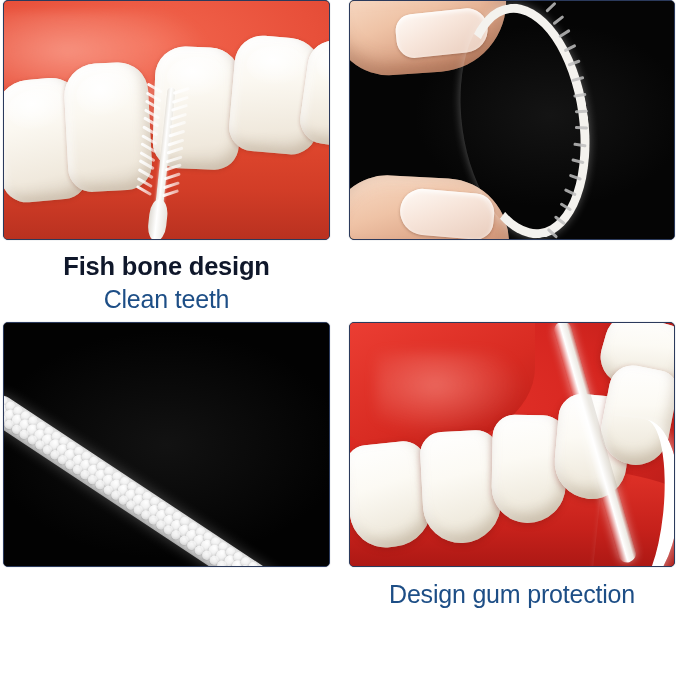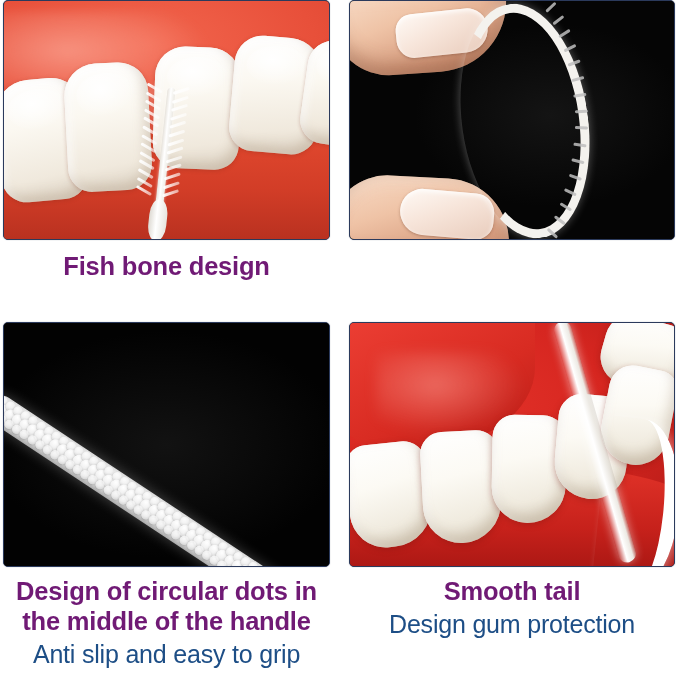--- a/index.html
+++ b/index.html
@@ -50,21 +50,21 @@
   .row2 .photo { height: 245px; }
 
   
   .caption {
     width: 100%;
     text-align: center;
     padding-top: 12px;
     box-sizing: border-box;
   }
   .caption .head {
-    color: #701a75;
+    color: #0f172a;
     font-weight: bold;
     font-size: 25.5px;
     line-height: 1.17;
     letter-spacing: -0.2px;
     white-space: pre-line;
   }
   .caption .sub {
     color: #1d4e86;
     font-weight: normal;
     font-size: 25px;
@@ -308,20 +308,21 @@
             <div class="bristle r" style="top: 90px;"></div>
             <div class="bristle l" style="top: 98.6px;"></div>
             <div class="bristle r" style="top: 98.6px;"></div>
             <div class="bristle l" style="top: 107.2px;"></div>
             <div class="bristle r" style="top: 107.2px;"></div>
           </div>
       </div>
     </div>
     <div class="caption">
       <div class="head">Fish bone design</div>
+      <div class="sub">Clean teeth</div>
     </div>
   </div>
 
   <div class="cell right row1">
     <div class="photo">
       <div class="scene-bend">
         <div class="bg-glow"></div>
         <div class="finger finger-top"></div>
         <div class="nail nail-top"></div>
         <div class="finger finger-bot"></div>
@@ -452,42 +453,36 @@
             <div class="dot" style="left: 288.1px; top: -0.5px; transform: scale(0.78); opacity: 0.82;"></div>
             <div class="dot" style="left: 292.6px; top: 7.5px; transform: scale(1); opacity: 1;"></div>
             <div class="dot" style="left: 288.1px; top: 15.5px; transform: scale(0.78); opacity: 0.82;"></div>
             <div class="dot" style="left: 297.2px; top: -0.5px; transform: scale(0.78); opacity: 0.82;"></div>
             <div class="dot" style="left: 301.7px; top: 7.5px; transform: scale(1); opacity: 1;"></div>
             <div class="dot" style="left: 306.3px; top: -0.5px; transform: scale(0.78); opacity: 0.82;"></div>
             <div class="dot" style="left: 315.4px; top: -0.5px; transform: scale(0.78); opacity: 0.82;"></div>
           </div>
       </div>
     </div>
-    <div class="caption">
-      <div class="head">Design of circular dots in
-the middle of the handle</div>
-      <div class="sub">Anti slip and easy to grip</div>
-    </div>
   </div>
 
   <div class="cell right row2">
     <div class="photo">
       <div class="scene-teeth">
         <div class="upper-lip"></div>
         <div class="gum-hl"></div>
         <div class="lt lt6"></div>
         <div class="lower-gum"></div>
         <div class="lt lt1"></div>
         <div class="lt lt2"></div>
         <div class="lt lt3"></div>
         <div class="lt lt4"></div>
         <div class="lt lt5"></div>
         <div class="tail"></div>
         <div class="tail-curve"></div>
       </div>
     </div>
     <div class="caption">
-      <div class="head">Smooth tail</div>
       <div class="sub">Design gum protection</div>
     </div>
   </div>
 
 </div>
 
 </body></html>

